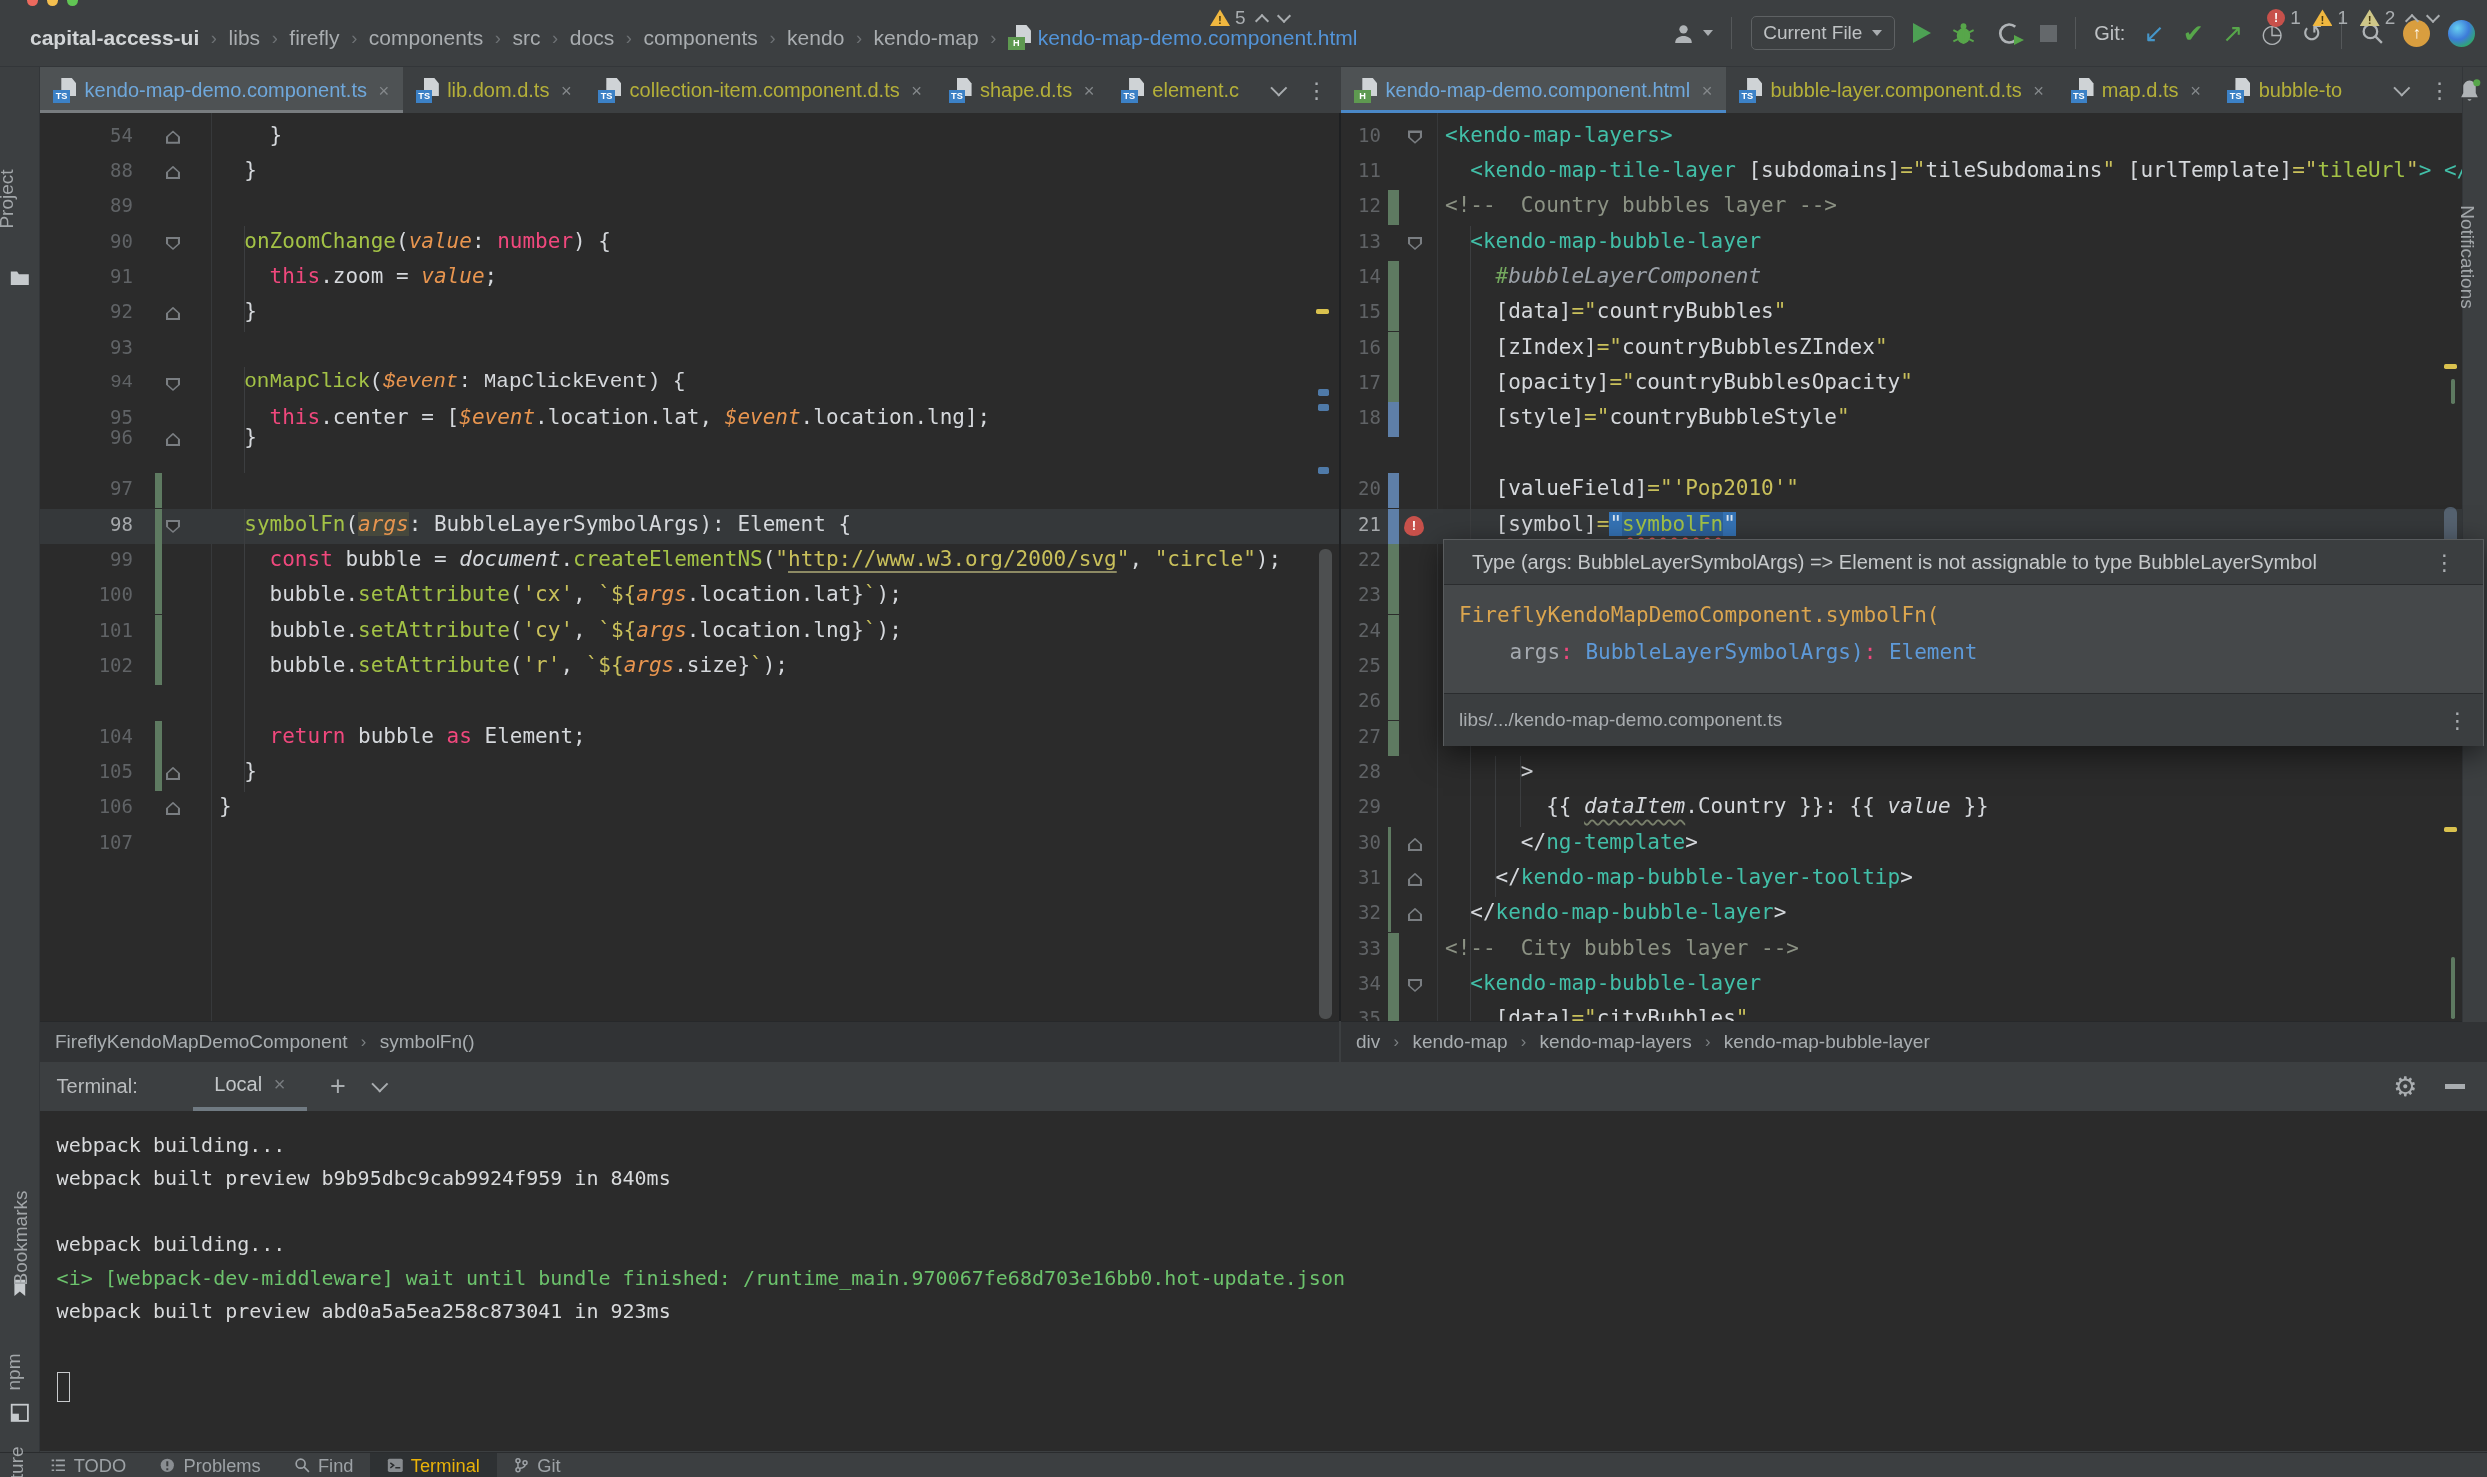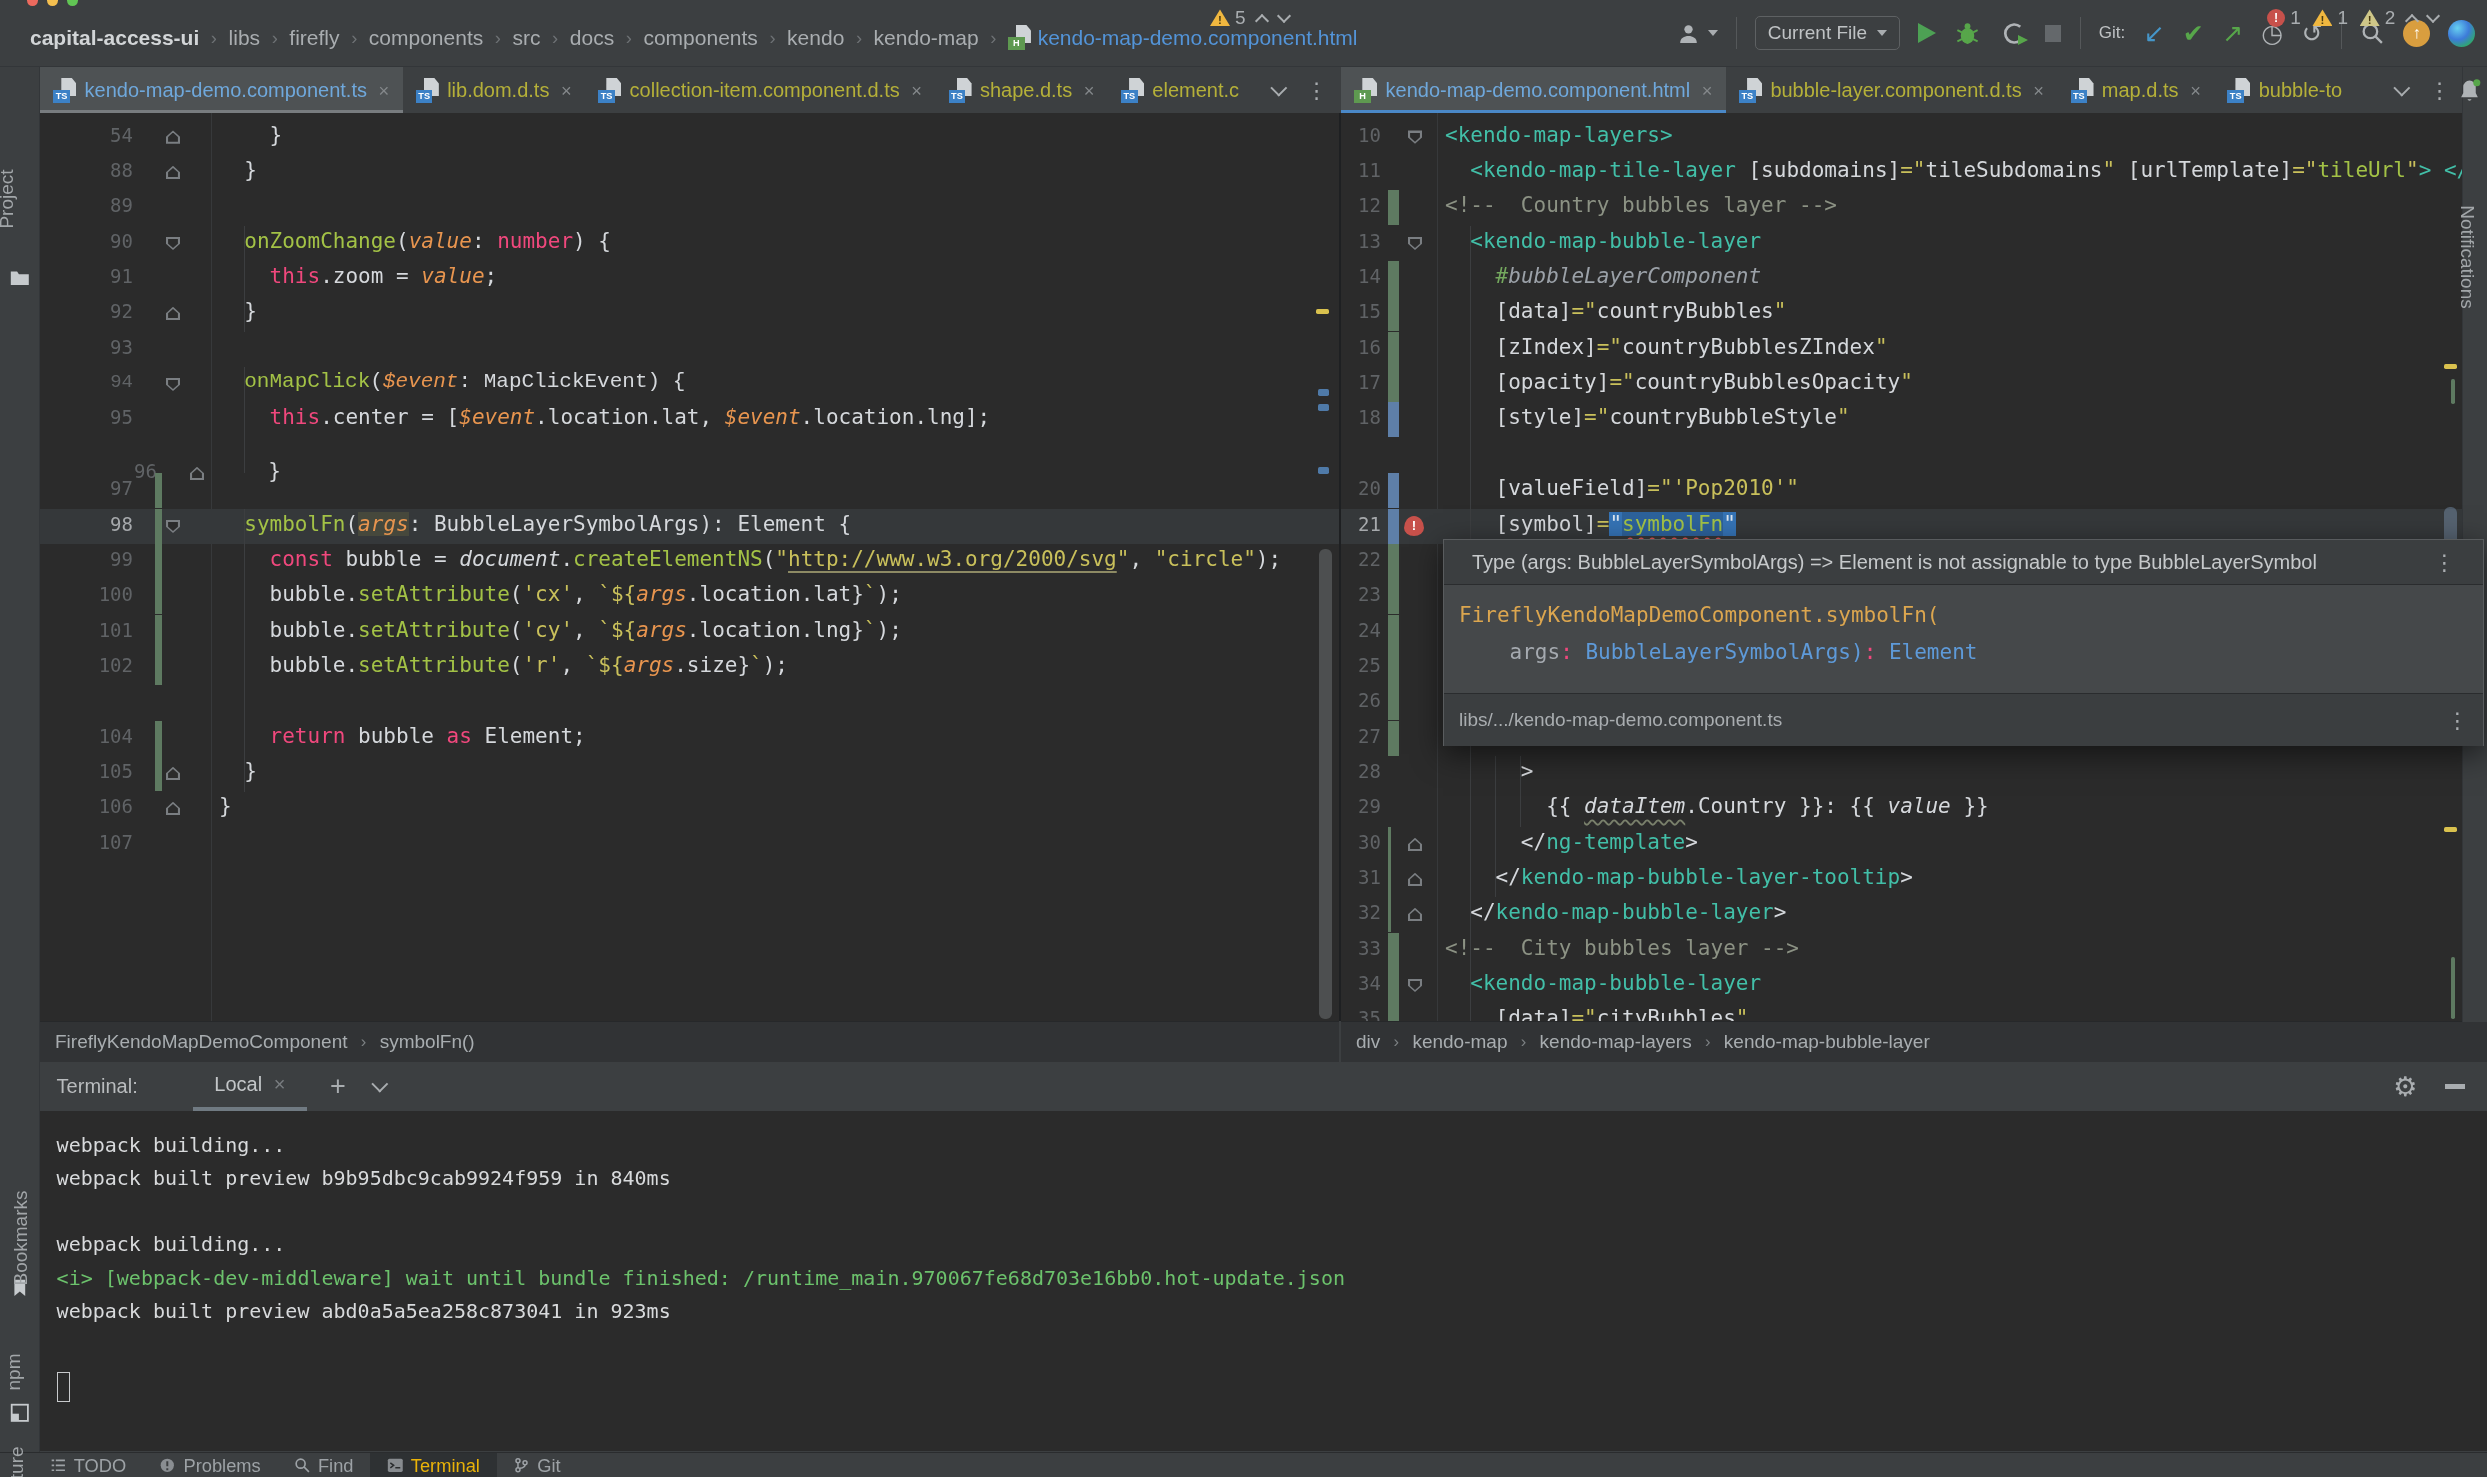--- a/index.html
+++ b/index.html
@@ -23,21 +23,21 @@
   #tb-crumbs .file{color:#5394D8;display:flex;align-items:center;gap:6.7px;}
   #tb-right{position:absolute;right:11.6px;top:13.3px;display:flex;align-items:center;gap:18.3px;height:40px;}
   .vsep{width:0.8px;height:32px;background:#55585A;}
   #runcfg{display:flex;align-items:center;gap:10px;border:0.8px solid #5E6163;border-radius:5px;padding:5px 11.6px;color:#BFC2C4;font-size:19px;}
   .caret{width:0;height:0;border-left:5.8px solid transparent;border-right:5.8px solid transparent;border-top:6.7px solid #A9ADB0;}
   .glyph{font-size:25px;line-height:25px;font-family:"DejaVu Sans",sans-serif;}
   .play{width:0;height:0;border-top:10.8px solid transparent;border-bottom:10.8px solid transparent;border-left:18.3px solid #4DA154;}
   .stop{width:16.6px;height:16.6px;background:#64686B;}
   .upd{width:27px;height:27px;border-radius:50%;background:#D99E3F;color:#fff;font-weight:bold;font-size:16.6px;display:flex;align-items:center;justify-content:center;}
   .sphere{width:27px;height:27px;border-radius:50%;background:radial-gradient(circle at 35% 30%,#67D0F0,#3D7BD9 45%,#2FA86B 78%,#1E7F4C);}
-  .gitlabel{color:#BFC2C4;font-size:17px;}
+  .gitlabel{color:#BFC2C4;font-size:20px;}
 
   
   #tabrow{position:absolute;left:0;top:67px;width:2487px;height:47px;background:var(--bg-panel);}
   .tabstrip{position:absolute;top:0;height:47px;display:flex;align-items:stretch;overflow:hidden;}
   #tabs-left{left:40px;width:1299px;}
   #tabs-right{left:1341px;width:1121px;}
   .tab{display:flex;align-items:center;gap:8.3px;padding:0 13.3px;font-size:20px;color:#B5B039;white-space:nowrap;position:relative;}
   .tab .x{color:#84888B;font-size:18.3px;margin-left:3.3px;}
   .tab.sel{background:#4E5254;color:#6FA8DC;}
   .tab.sel.ul-gray::after{content:"";position:absolute;left:0;right:0;bottom:0;height:4.2px;background:#787C7F;}
@@ -364,21 +364,21 @@
       </div>
       <div class="row" style="top: 254px; font-family: Liberation Mono, monospace;">
         <span class="lnum">94</span>
         <div class="fold fold-down"></div>
         <div class="code"><span class="tk-def">  </span><span class="tk-fn">onMapClick</span><span class="tk-def">(</span><span class="tk-par">$event</span><span class="tk-def">: MapClickEvent) {</span></div>
       </div>
       <div class="row" style="top: 289px;">
         <span class="lnum">95</span>
         <div class="code"><span class="tk-def">    </span><span class="tk-kw">this</span><span class="tk-def">.center = [</span><span class="tk-par">$event</span><span class="tk-def">.location.lat, </span><span class="tk-par">$event</span><span class="tk-def">.location.lng];</span></div>
       </div>
-      <div class="row" style="top: 343px; margin-left: 24px;">
+      <div class="row" style="top: 309px;">
         <span class="lnum">96</span>
         <div class="fold fold-up"></div>
         <div class="code"><span class="tk-def">  }</span></div>
       </div>
       <div class="row" style="top: 360px;">
         <span class="lnum">97</span>
         <div class="vcs vcs-green"></div>
         <div class="code"></div>
       </div>
       <div class="row cur" style="top: 396px;">

